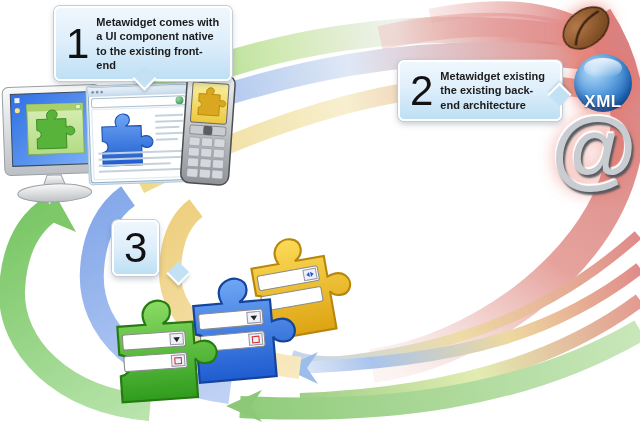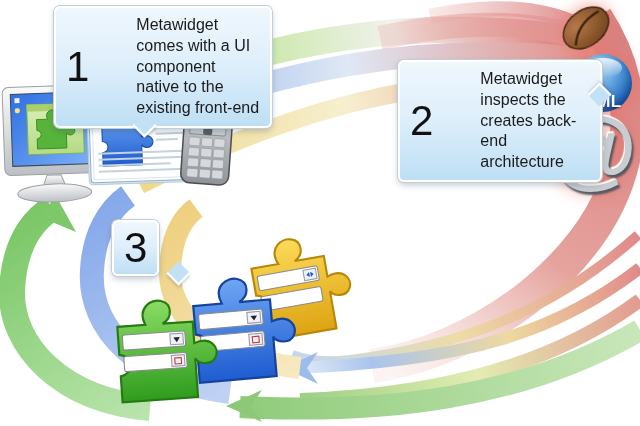--- a/index.html
+++ b/index.html
@@ -6,21 +6,21 @@
   #stage{position:relative;width:640px;height:426px;background:#fff;overflow:hidden;
          font-family:"Liberation Sans",sans-serif;outline:1px solid #e0e0e0;}
   #arrows-svg{position:absolute;left:0;top:0;z-index:1;}
   
   .callout{position:absolute;z-index:5;display:flex;align-items:center;gap:7px;
     padding:7px 10px;border-radius:6px;
     background:linear-gradient(180deg,#f0f7fd 0%,#ddeefb 50%,#bedff4 100%);
     border:2px solid #fff;
     box-shadow:0 0 0 1px #c2cdd6,0 3px 6px rgba(40,60,80,.28);}
   .callout .num{font-size:42px;font-weight:500;line-height:.9;color:#111;}
-  .callout .txt{font-size:16px;font-weight:400;color:#1b1b1b;line-height:1.3;margin-left:40px;}
+  .callout .txt{font-size:11px;font-weight:700;color:#1b1b1b;line-height:1.3;}
   .tail{position:absolute;width:15px;height:15px;background:#c3e1f5;}
   .tail-down{transform:rotate(45deg);border-right:2px solid #fff;border-bottom:2px solid #fff;
     box-shadow:2px 2px 3px rgba(40,60,80,.2);}
   .tail-right{transform:rotate(-45deg);border-top:2px solid #fff;border-right:2px solid #fff;
     box-shadow:2px -1px 3px rgba(40,60,80,.2);}
   .c1{left:54px;top:6px;} .c1 .txt{width:124px;} .c1 .tail{bottom:-8px;left:80px;}
   .c2{left:398px;top:60px;} .c2 .txt{width:110px;} .c2 .tail{right:-8px;top:24px;}
   .c3{left:112px;top:220px;} .c3 .txt{width:100px;} .c3 .tail{bottom:-8px;left:56px;}
   
   .bean{position:absolute;left:558px;top:6px;width:56px;height:44px;z-index:4;
@@ -288,21 +288,21 @@
     <span>@</span>
   </div>
 
   <div class="callout c1">
     <span class="num">1</span>
     <span class="txt">Metawidget comes with a UI component native to the existing front-end</span>
     <span class="tail tail-down"></span>
   </div>
   <div class="callout c2">
     <span class="num">2</span>
-    <span class="txt">Metawidget inspects the creates back-end architecture</span>
+    <span class="txt">Metawidget existing the existing back-end architecture</span>
     <span class="tail tail-right"></span>
   </div>
   <div class="callout c3">
     <span class="num">3</span>
     <span class="tail tail-down"></span>
   </div>
 
 </div>
 
 </body></html>

